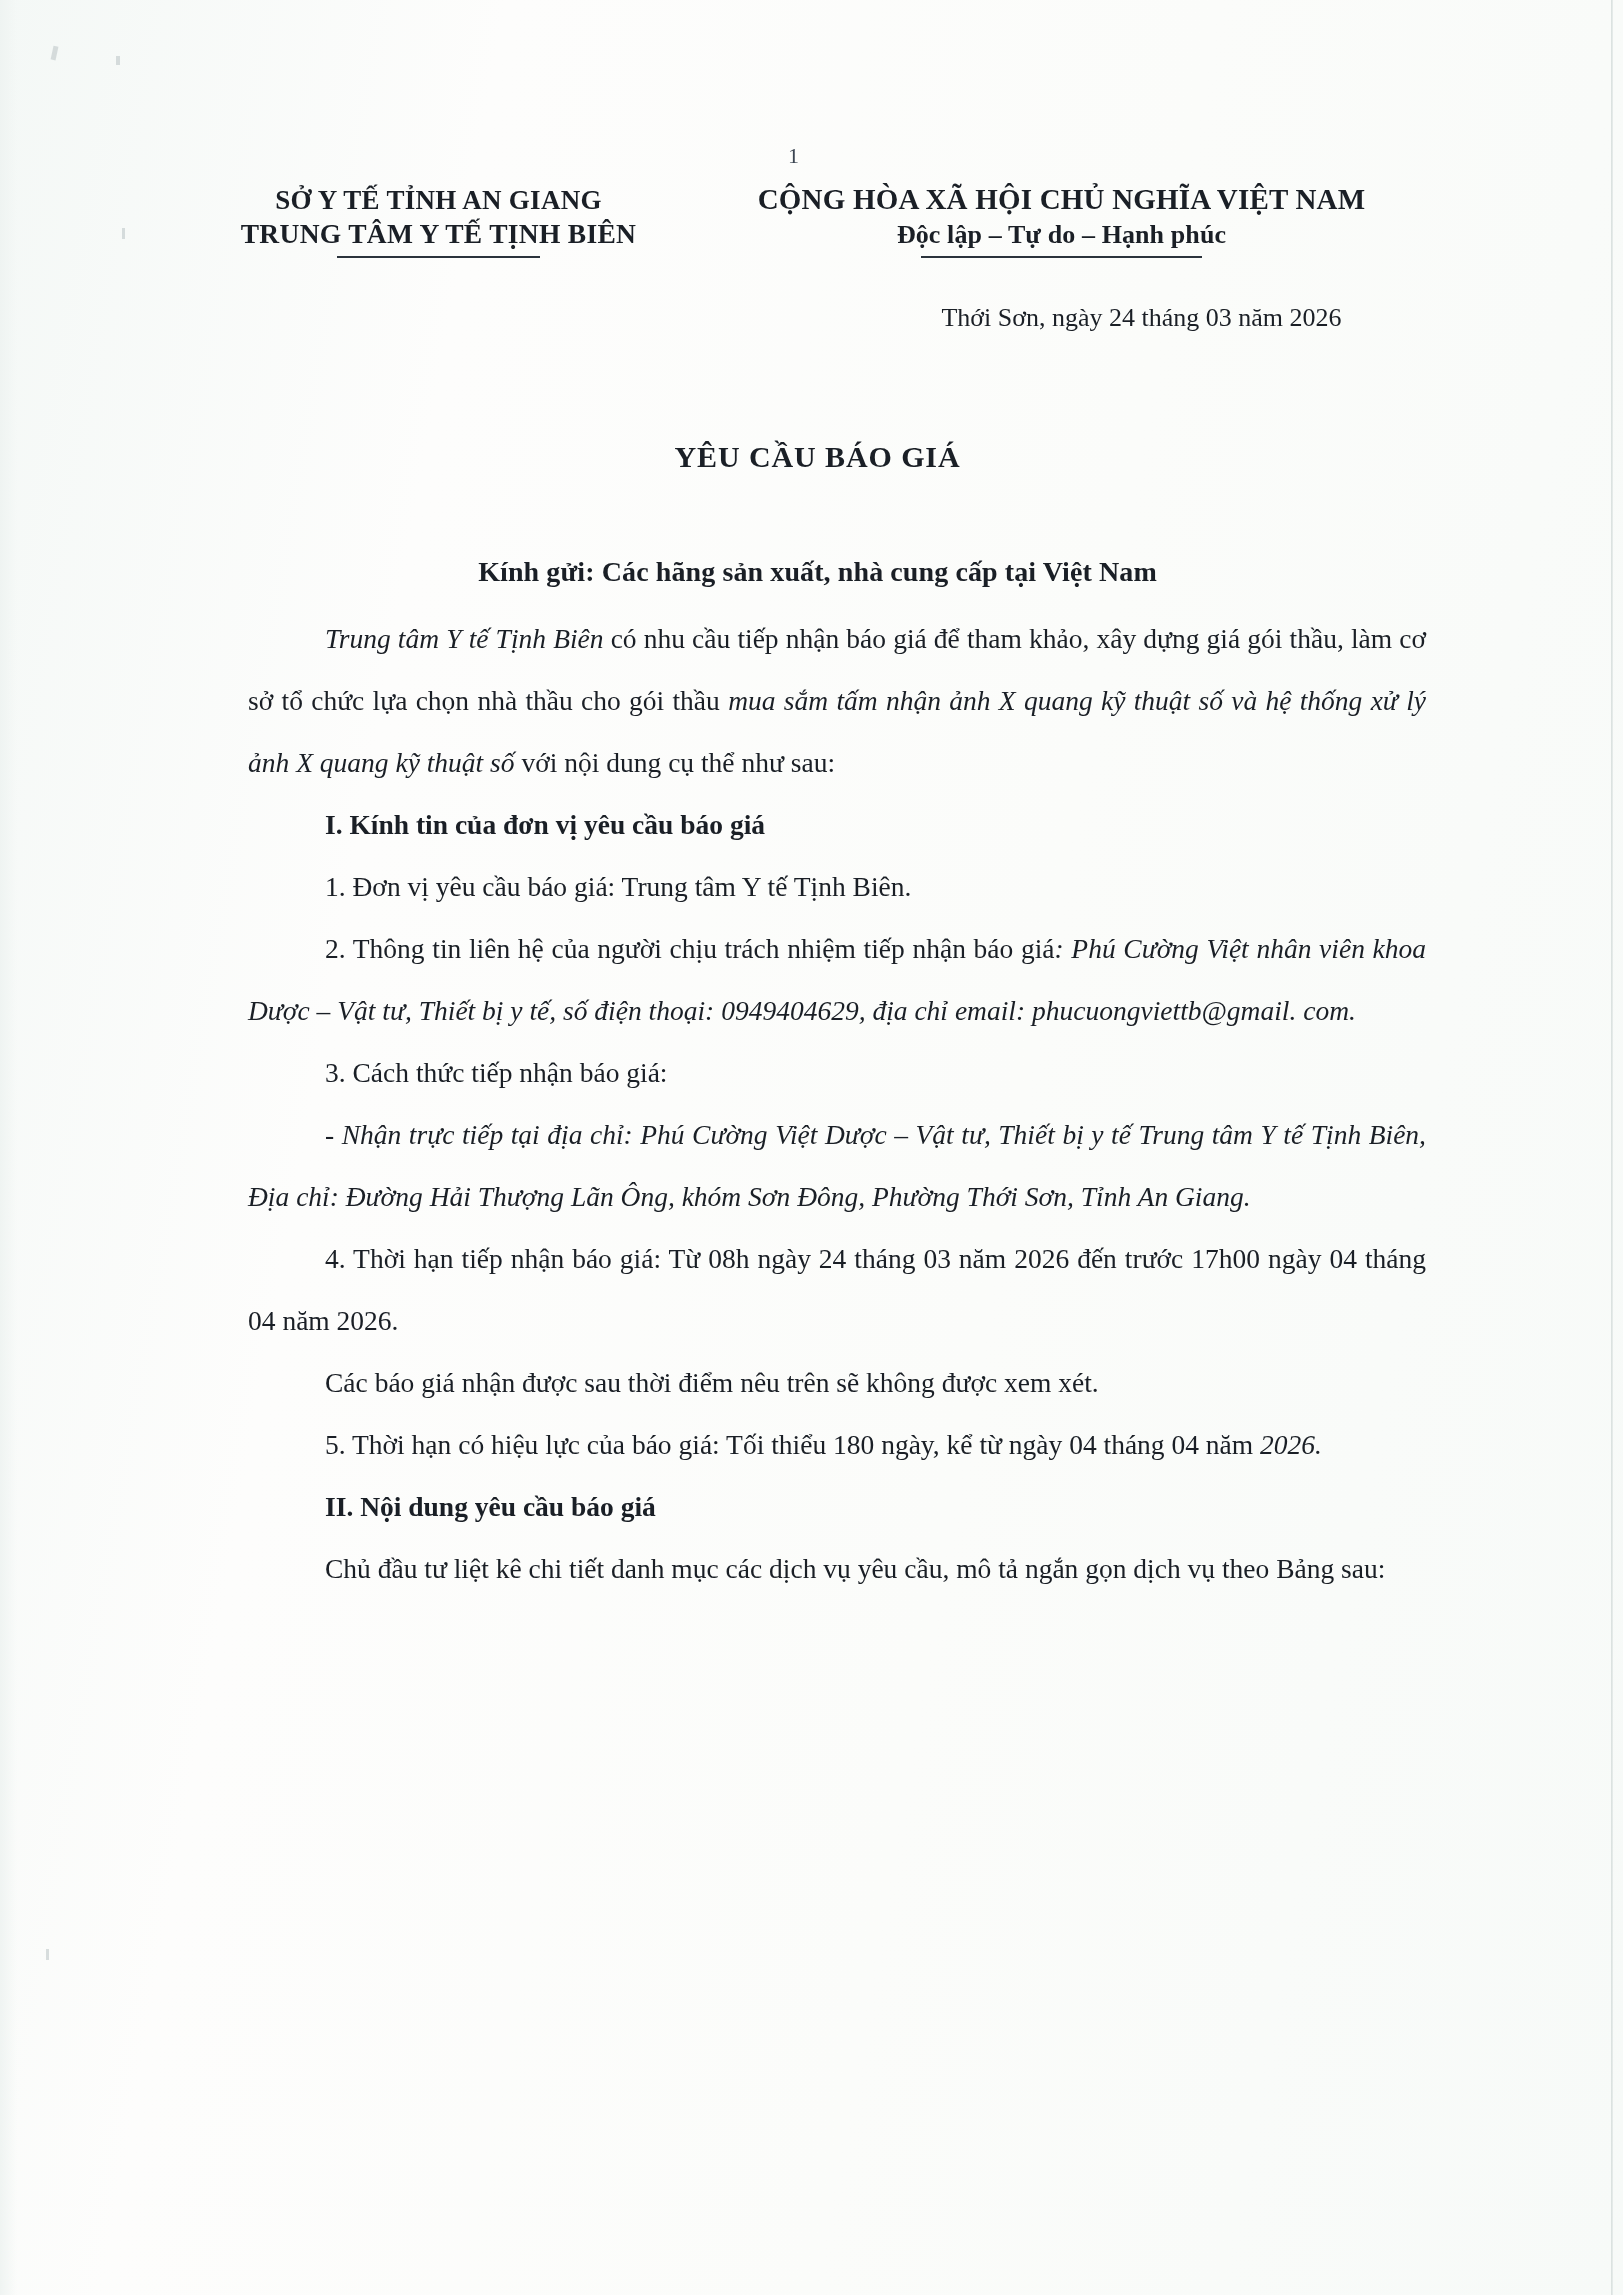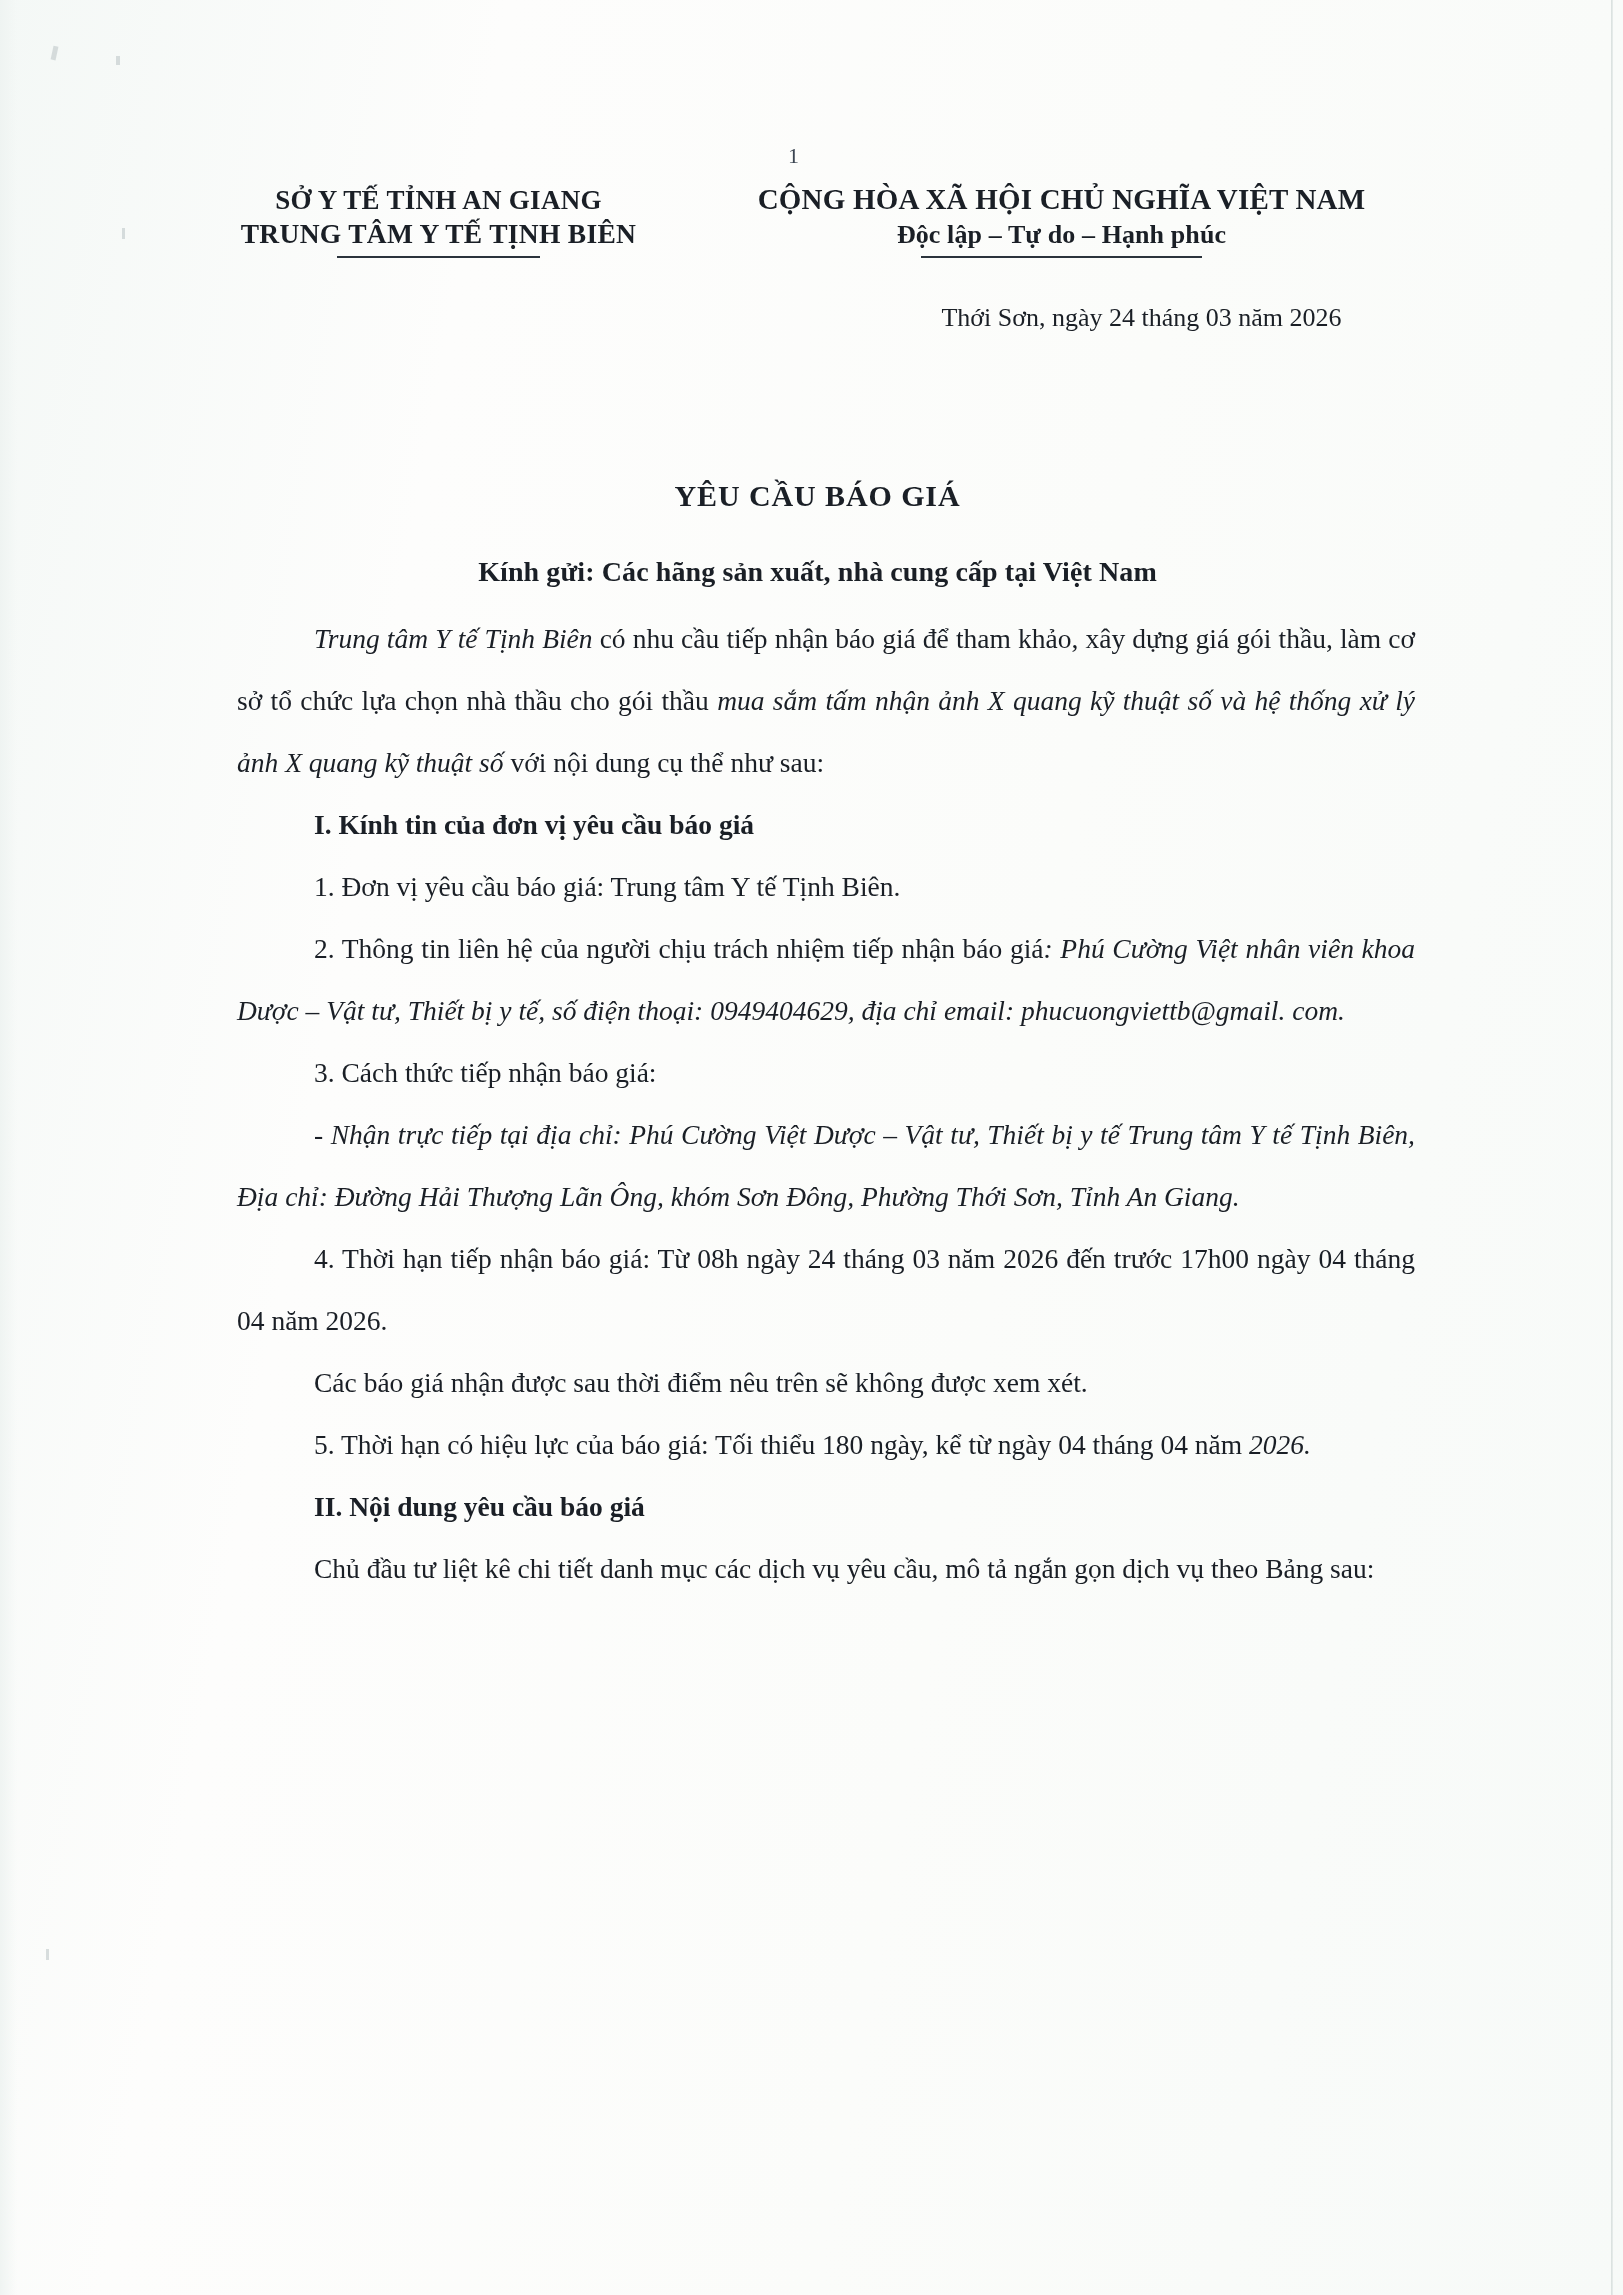--- a/index.html
+++ b/index.html
@@ -148,39 +148,38 @@
   
   .doc-title {
     position: absolute;
     left: 196px;
     top: 440px;
     width: 1243px;
     text-align: center;
     font-size: 30px;
     font-weight: 700;
     letter-spacing: 0.9px;
-    margin-top: 39px;
   }
 
   
   .salutation {
     position: absolute;
     left: 196px;
     top: 556px;
     width: 1243px;
     text-align: center;
     font-size: 28px;
     font-weight: 700;
     letter-spacing: 0.1px;
   }
 
   
   .body-block {
     position: absolute;
-    left: 237px;
+    left: 248px;
     top: 608px;
     width: 1178px;
     font-size: 27.5px;
     line-height: 62px;
     text-align: justify;
     text-justify: inter-word;
   }
   .para {
     margin: 0;
     text-indent: 77px;

